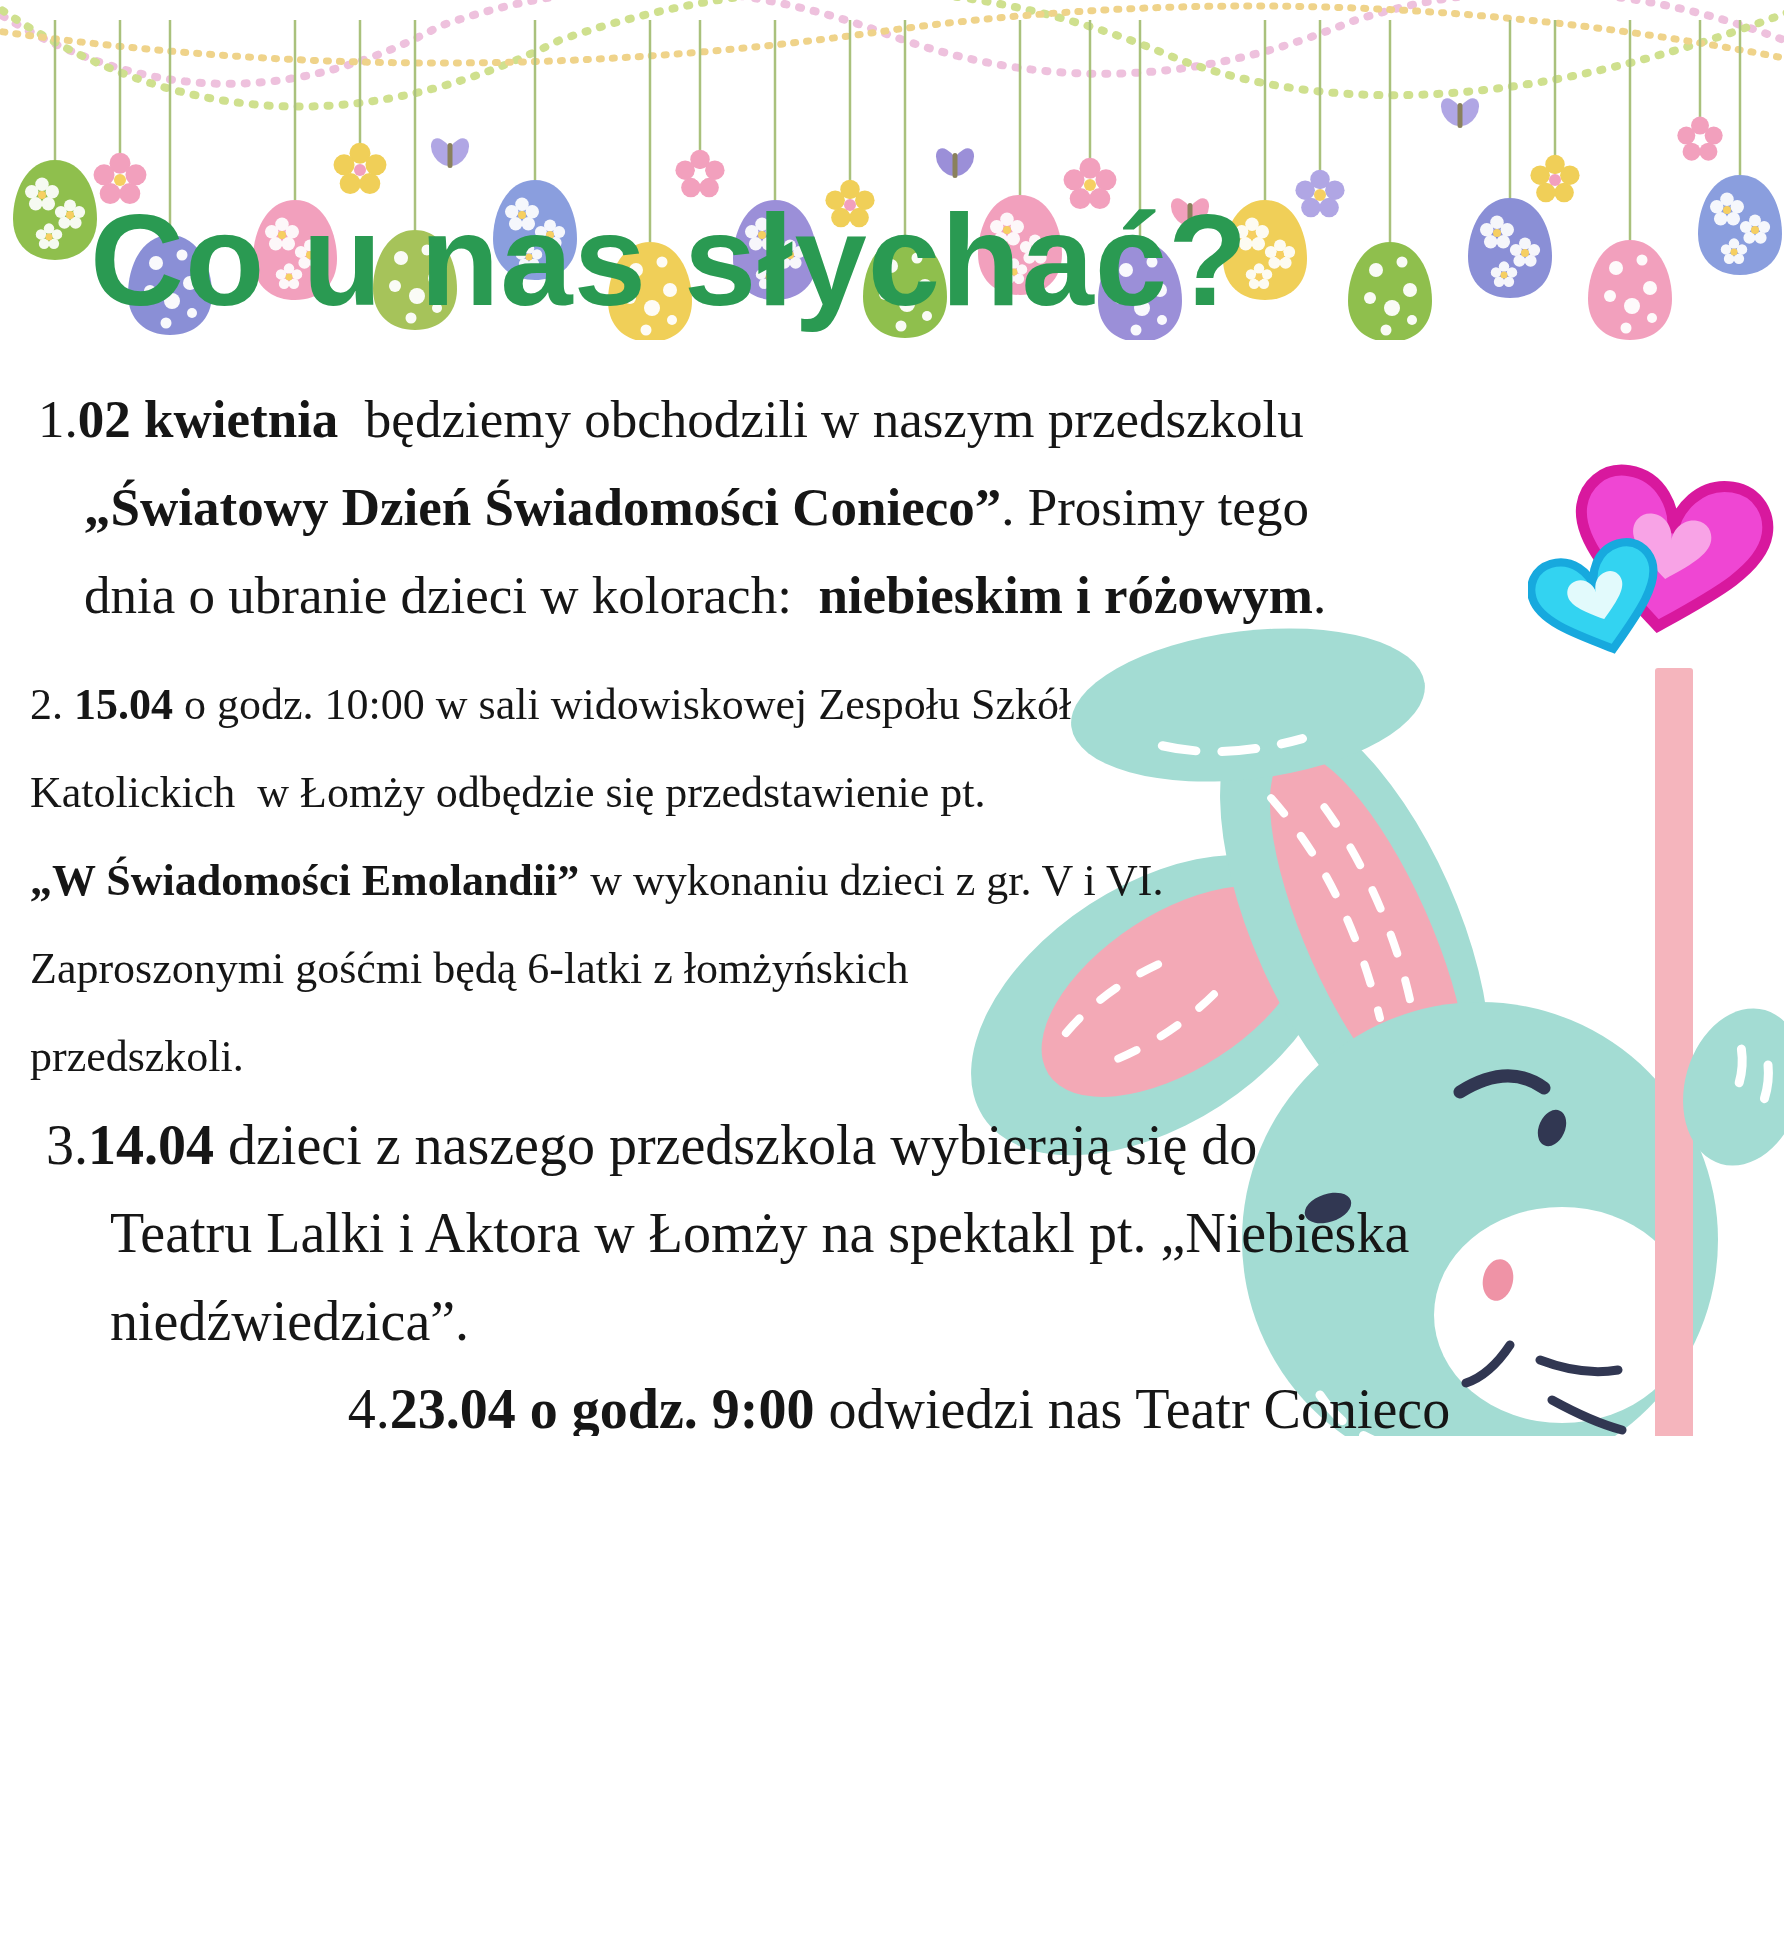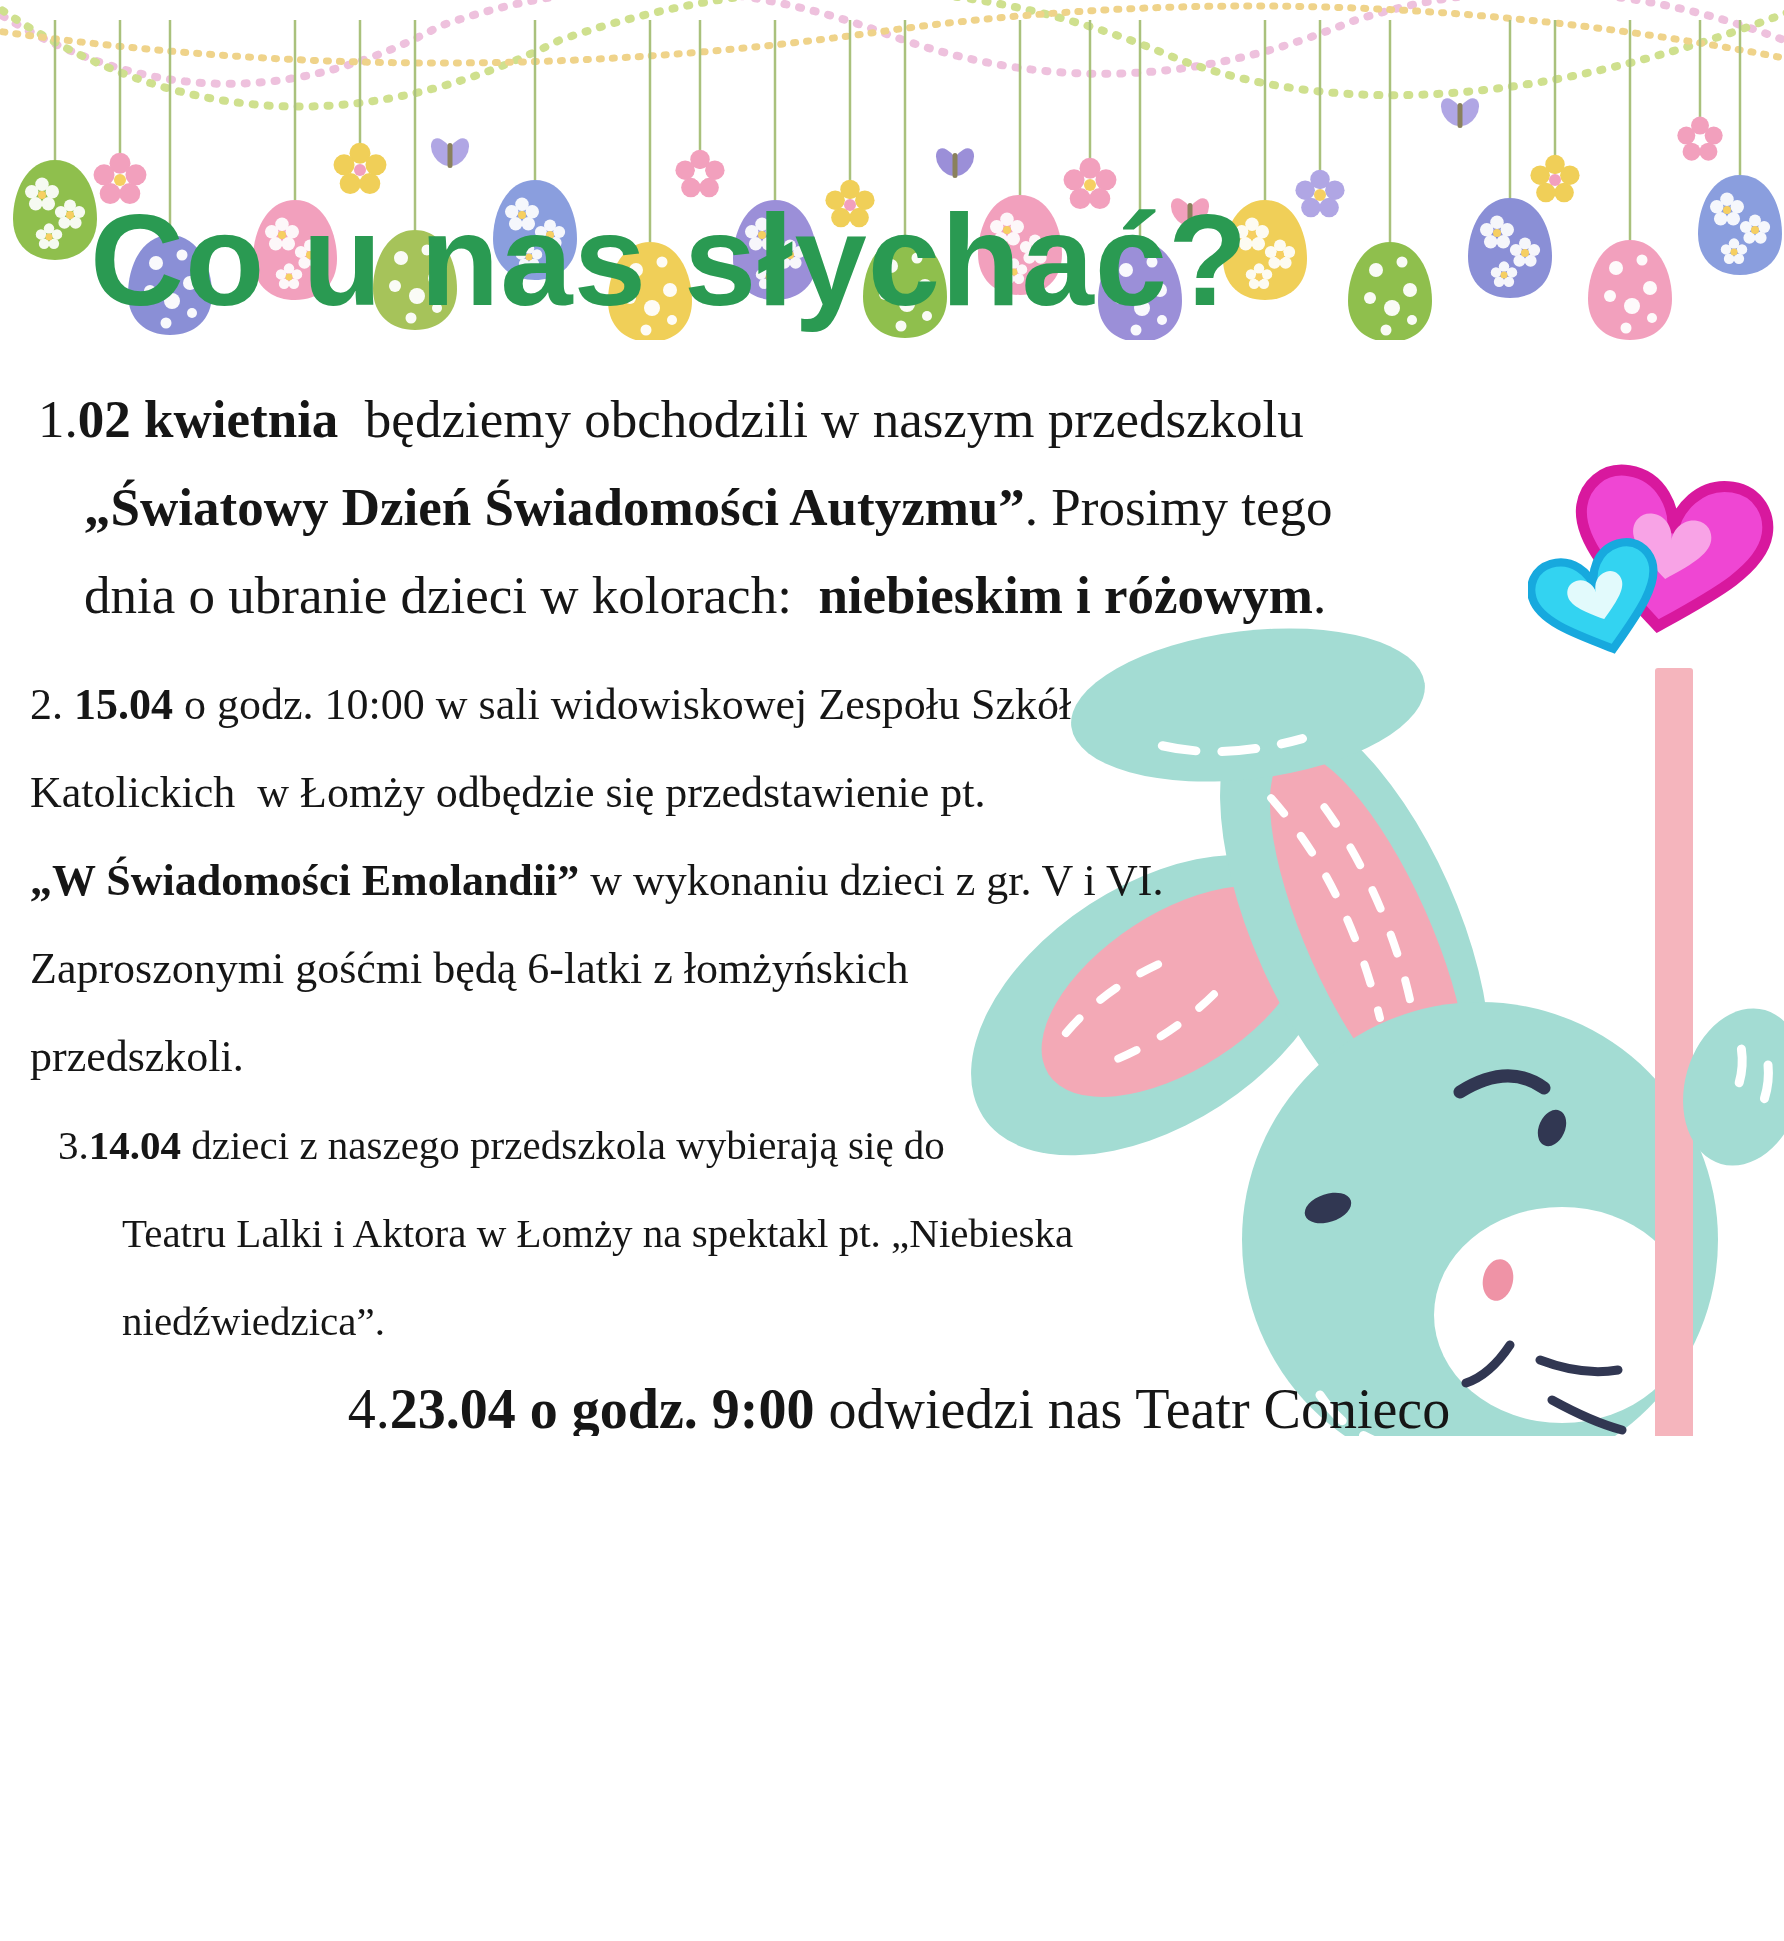--- a/index.html
+++ b/index.html
@@ -9,21 +9,21 @@
   .garland{left:0;top:0;}
   .hearts{left:1528px;top:398px;}
   .bunnywrap{left:900px;top:600px;}
   .content{position:relative;z-index:2;padding:175px 18px 0 30px;}
   .title{font-family:"Liberation Sans", sans-serif;font-weight:bold;color:#2a9a52;
          font-size:130px;line-height:1;letter-spacing:1px;margin:20px 0 50px 60px;}
   .item{white-space:pre-wrap;line-height:88px;}
   .item b{font-weight:bold;}
   .item1{font-size:53px;padding-left:46px;text-indent:-46px;margin:0 0 22px 8px;font-family:Liberation Serif, serif;}
   .item2{font-size:44px;margin:0;}
-  .item3{font-size:41px;padding-left:64px;text-indent:-64px;margin:0 0 0 28px;}
+  .item3{font-size:56px;padding-left:64px;text-indent:-64px;margin:0 0 0 16px;}
   .item4{font-size:56px;padding-left:40px;text-indent:-40px;margin:0 0 36px 2px;text-align:center;}
   .item5{font-size:60px;text-indent:26px;margin:0;}
   
   .teal{fill:#a3dcd3;} .earpink{fill:#f3a9b6;} .navy{fill:#313752;} .pole{fill:#f5b5bd;}
   .navyline{stroke:#313752;stroke-width:13;fill:none;stroke-linecap:round;}
   .navyline2{stroke:#313752;stroke-width:9;fill:none;stroke-linecap:round;}
   .stitch{stroke:#ffffff;stroke-width:8;fill:none;stroke-linecap:round;stroke-dasharray:20 28;}
   .stitch2{stroke:#ffffff;stroke-width:9;fill:none;stroke-linecap:round;stroke-dasharray:34 26;}
   .str{stroke:#a9c17c;stroke-width:2.5;}
   .swagA{fill:none;stroke:#eec1dd;stroke-width:8;stroke-linecap:round;stroke-dasharray:2 13;}
@@ -228,21 +228,21 @@
         <path class="stitch2" d="M-14,-42 q12,26 7,56 M22,-34 q10,24 6,52"></path>
       </g>
     </g>
   </svg>
 
   <div class="content">
     <h1 class="title">Co u nas słychać?</h1>
 
     <div>
       <div class="item item1"><span>1.</span><b>02 kwietnia</b><span>  będziemy obchodzili w naszym przedszkolu
-</span><b>„Światowy Dzień Świadomości Autyzmu”</b><span>. Prosimy tego
+</span><b>„Światowy Dzień Świadomości Conieco”</b><span>. Prosimy tego
 dnia o ubranie dzieci w kolorach:  </span><b>niebieskim i różowym</b><span>.</span></div>
       <div class="item item2"><span>2. </span><b>15.04</b><span> o godz. 10:00 w sali widowiskowej Zespołu Szkół
 Katolickich  w Łomży odbędzie się przedstawienie pt.
 </span><b>„W Świadomości Emolandii”</b><span> w wykonaniu dzieci z gr. V i VI.
 Zaproszonymi gośćmi będą 6-latki z łomżyńskich
 przedszkoli.</span></div>
       <div class="item item3"><span>3.</span><b>14.04</b><span> dzieci z naszego przedszkola wybierają się do
 Teatru Lalki i Aktora w Łomży na spektakl pt. „Niebieska
 niedźwiedzica”.</span></div>
       <div class="item item4"><span>4.</span><b>23.04 o godz. 9:00</b><span> odwiedzi nas Teatr Conieco

